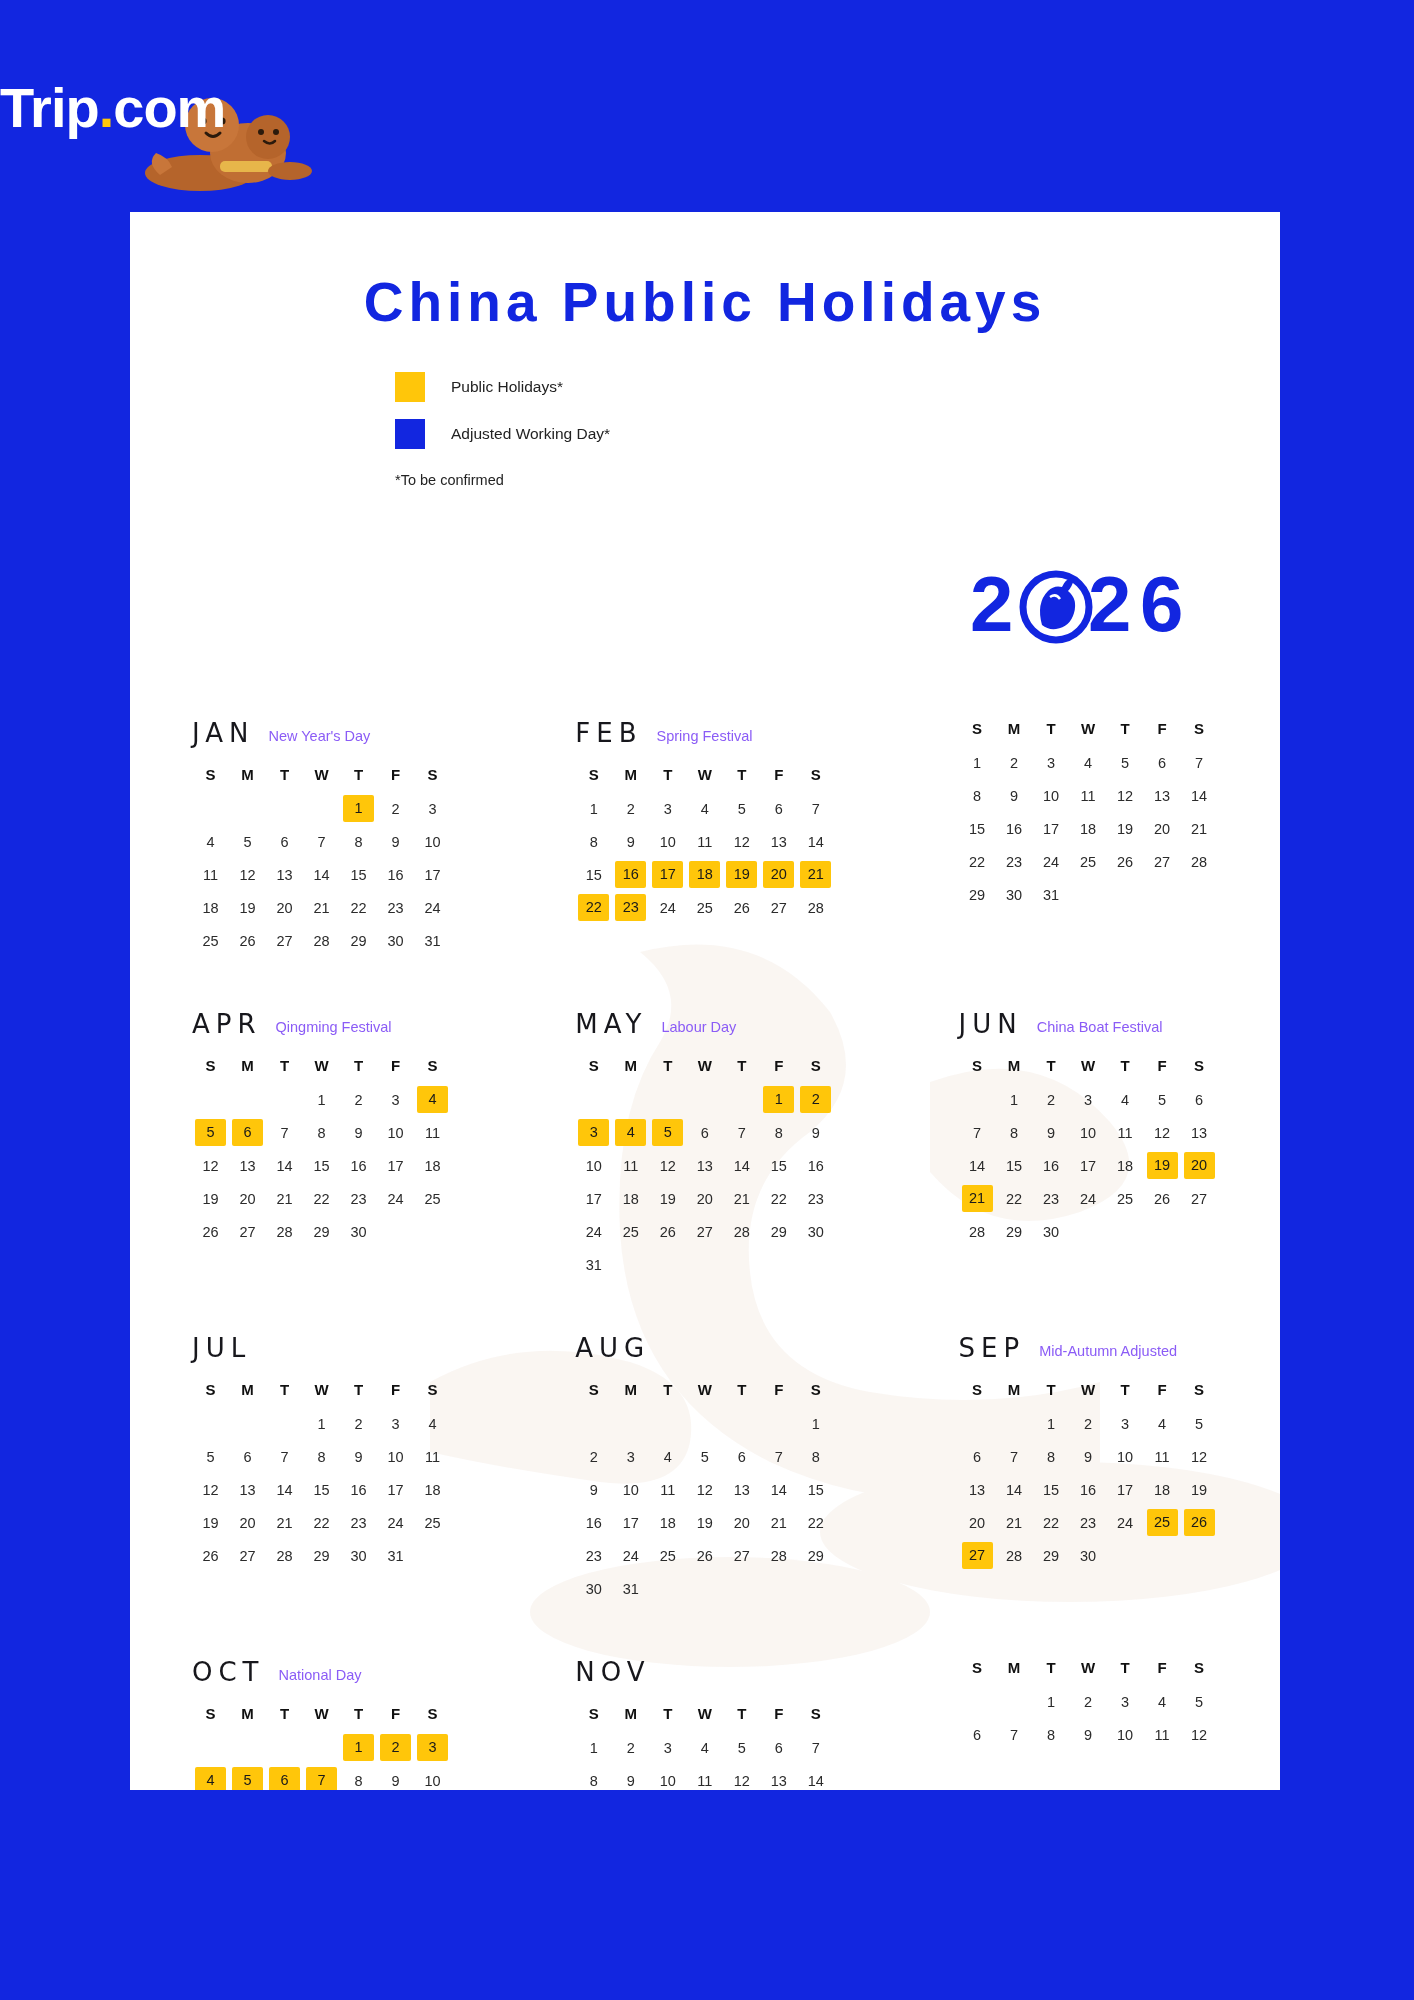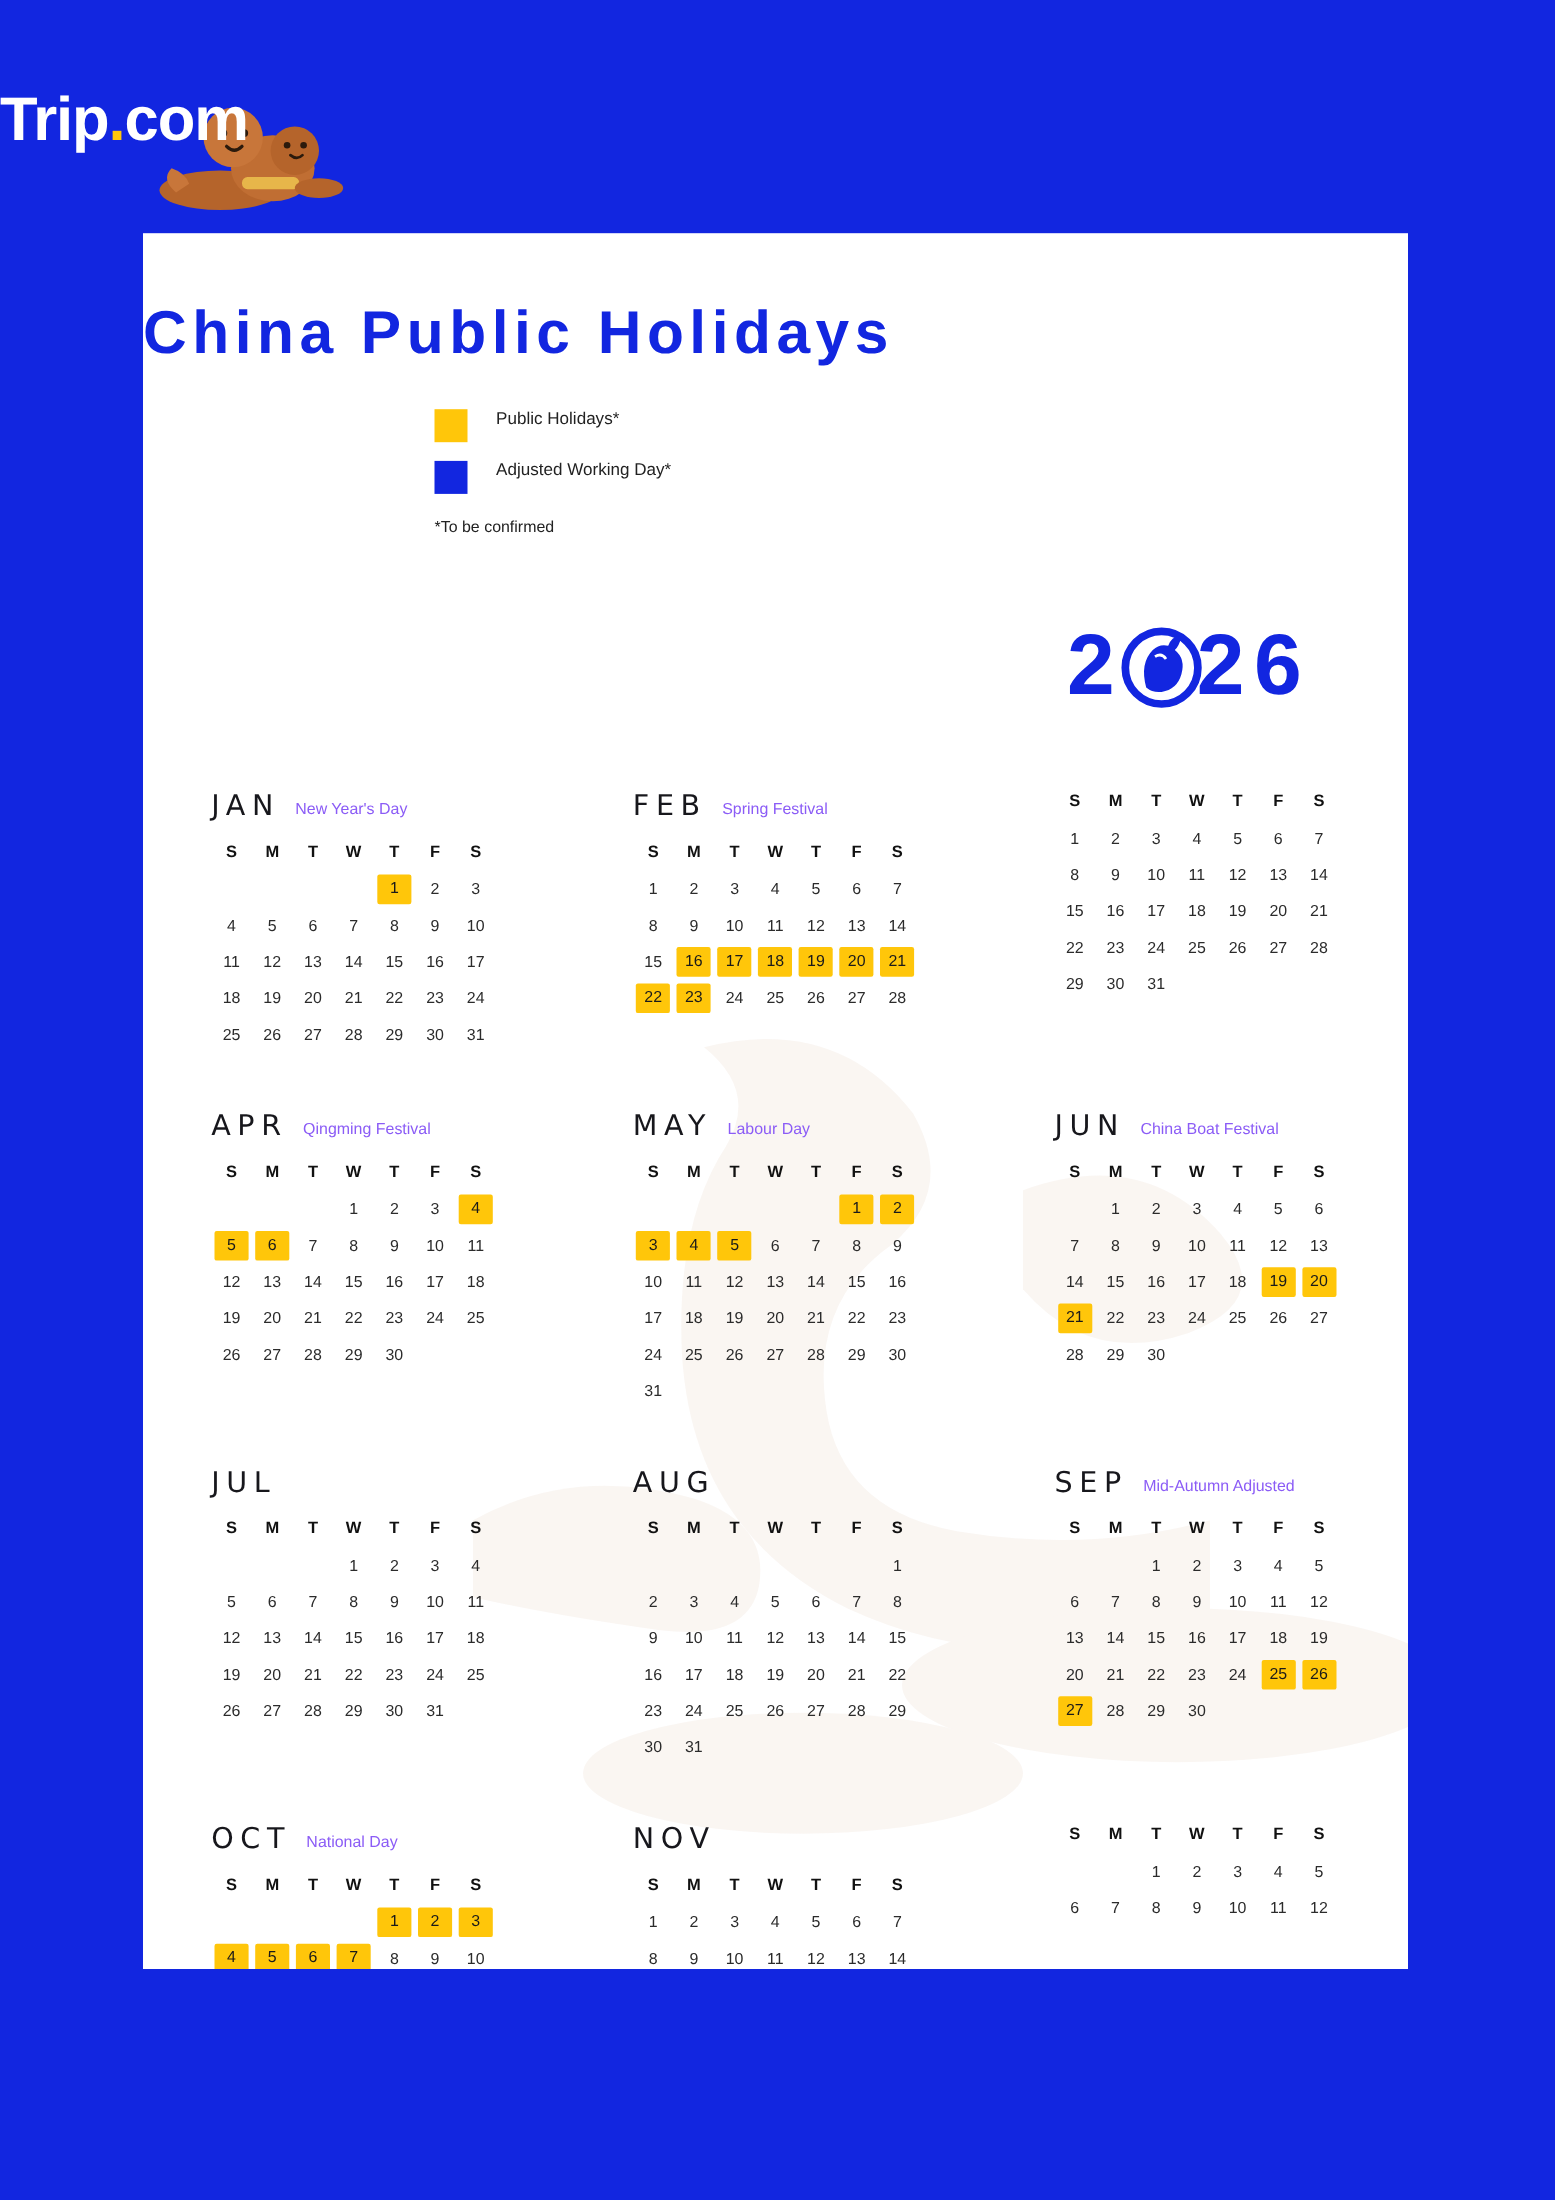--- a/index.html
+++ b/index.html
@@ -30,29 +30,30 @@
     background:#ffffff;
     overflow:hidden;
   }
   .watermark{
     position:absolute;left:180px;top:700px;width:1050px;height:800px;
     opacity:.55;
     pointer-events:none;
   }
   .title{
     position:absolute;left:0;right:0;top:58px;
+    text-align:center;
     color:#1226E0;
     font-size:55px;
     font-weight:bold;
     letter-spacing:5px;
   }
   .legend{
     position:absolute;left:265px;top:160px;
   }
-  .legend-row{display:flex;margin-bottom:17px;}
+  .legend-row{display:flex;align-items:center;margin-bottom:17px;}
   .swatch{width:30px;height:30px;display:inline-block;}
   .sw-yellow{background:#FFC60A;}
   .sw-blue{background:#1226E0;}
   .legend-label{margin-left:26px;font-size:15.5px;color:#222;}
   .note{position:absolute;left:265px;top:260px;font-size:14.5px;color:#222;}
   .year{
     position:absolute;left:840px;top:355px;
   }
   .months{
     position:absolute;left:0;top:490px;width:1150px;

